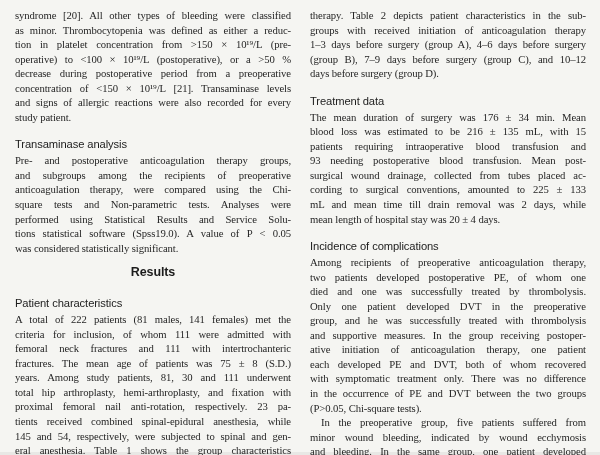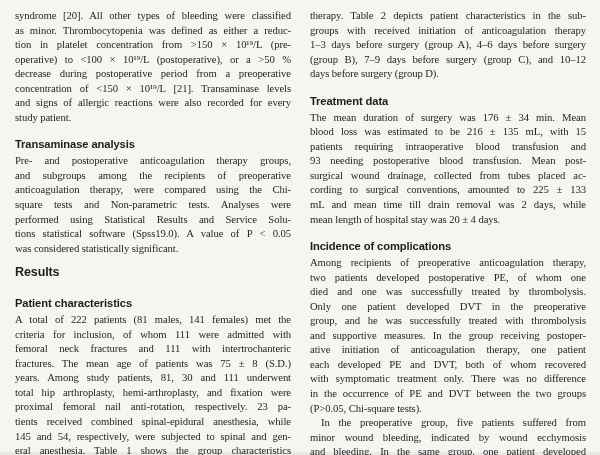--- a/index.html
+++ b/index.html
@@ -50,24 +50,25 @@
   .line.indent { text-indent: 11px; }
 
   .h1 {
     font-family: "Liberation Sans", "DejaVu Sans", sans-serif;
     font-weight: bold;
     font-size: 12.5px;
     line-height: 16px;
     color: #1c1c1c;
     margin: 9px 0 0 0;
     letter-spacing: -0.1px;
+    text-align: center;
   }
   .h2 {
     font-family: "Liberation Sans", "DejaVu Sans", sans-serif;
-    font-weight: bold;
+    font-weight: normal;
     font-size: 11.2px;
     line-height: 14px;
     color: #1c1c1c;
     margin: 13px 0 2px 0;
     letter-spacing: -0.1px;
   }
   .h1 + .h2 { margin-top: 16px; }
 </style>
 </head>
 <body>
@@ -95,21 +96,21 @@
         <div class="line end">was considered statistically significant.</div>
       </div>
       <div class="h1">Results</div>
       <div class="h2">Patient characteristics</div>
       <div class="para">
         <div class="line">A total of 222 patients (81 males, 141 females) met the</div>
         <div class="line">criteria for inclusion, of whom 111 were admitted with</div>
         <div class="line">femoral neck fractures and 111 with intertrochanteric</div>
         <div class="line">fractures. The mean age of patients was 75 ± 8 (S.D.)</div>
         <div class="line">years. Among study patients, 81, 30 and 111 underwent</div>
-        <div class="line">total hip arthroplasty, hemi-arthroplasty, and fixation were</div>
+        <div class="line">total hip arthroplasty, hemi-arthroplasty, and fixation with</div>
         <div class="line">proximal femoral nail anti-rotation, respectively. 23 pa-</div>
         <div class="line">tients received combined spinal-epidural anesthesia, while</div>
         <div class="line">145 and 54, respectively, were subjected to spinal and gen-</div>
         <div class="line">eral anesthesia. Table 1 shows the group characteristics</div>
         <div class="line">among recipients of pre- and postoperative anticoagulation</div>
       </div>
     </div>
   <div class="col col-right">
       <div class="para">
         <div class="line">therapy. Table 2 depicts patient characteristics in the sub-</div>

